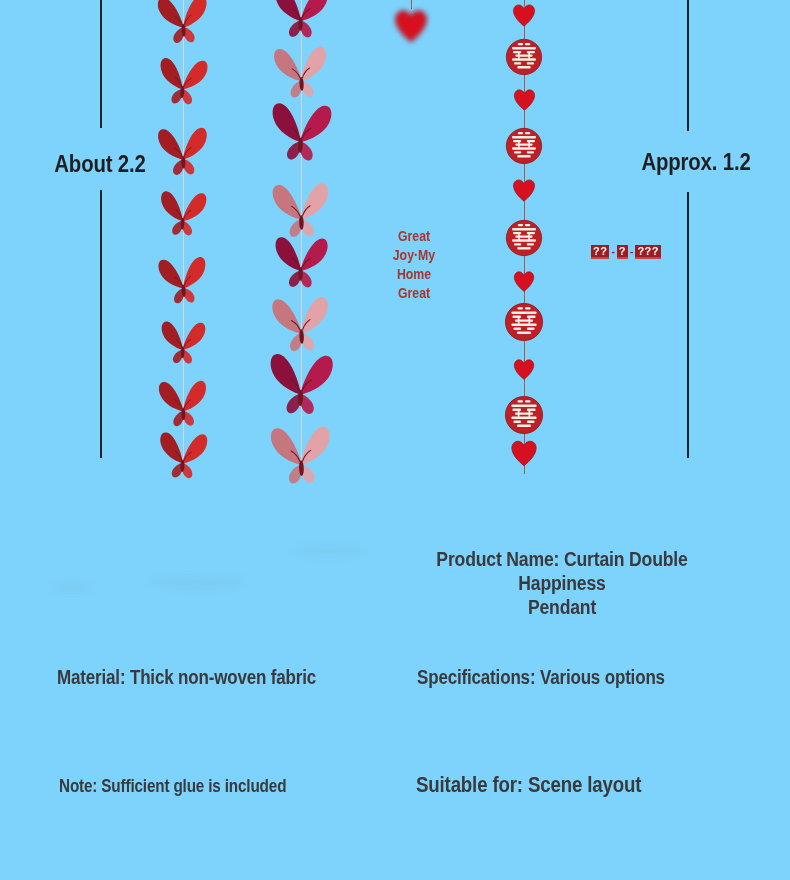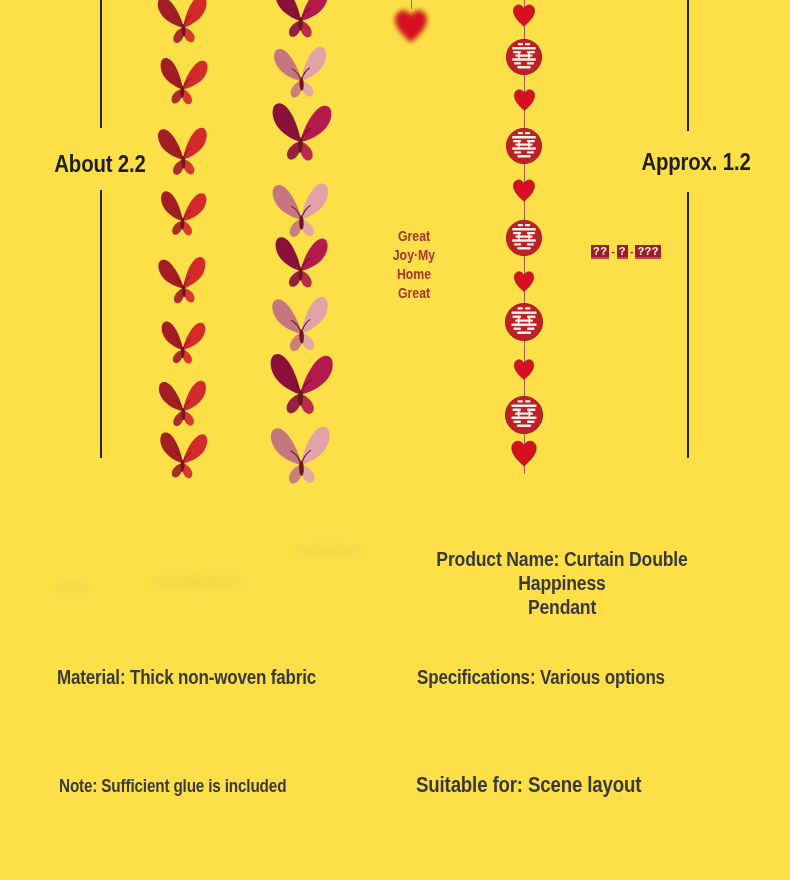--- a/index.html
+++ b/index.html
@@ -1,17 +1,17 @@
 <!DOCTYPE html>
 <html><head>
 <meta charset="utf-8">
 <style>
   html,body{margin:0;padding:0;background:#fff;}
   .stage{
-    position:relative;width:790px;height:880px;background:#fde047;
+    position:relative;width:790px;height:880px;background:#7dd3fc;
     overflow:hidden;font-family:"Liberation Sans",sans-serif;
   }
   
   .vline{position:absolute;width:2px;background:#242424;z-index:3;}
   
   .lbl{
     position:absolute;font-weight:bold;color:#3a3a3c;z-index:4;
     white-space:nowrap;letter-spacing:-0.2px;
   }
   .cond-c{transform:scaleX(.85);transform-origin:center center;}

